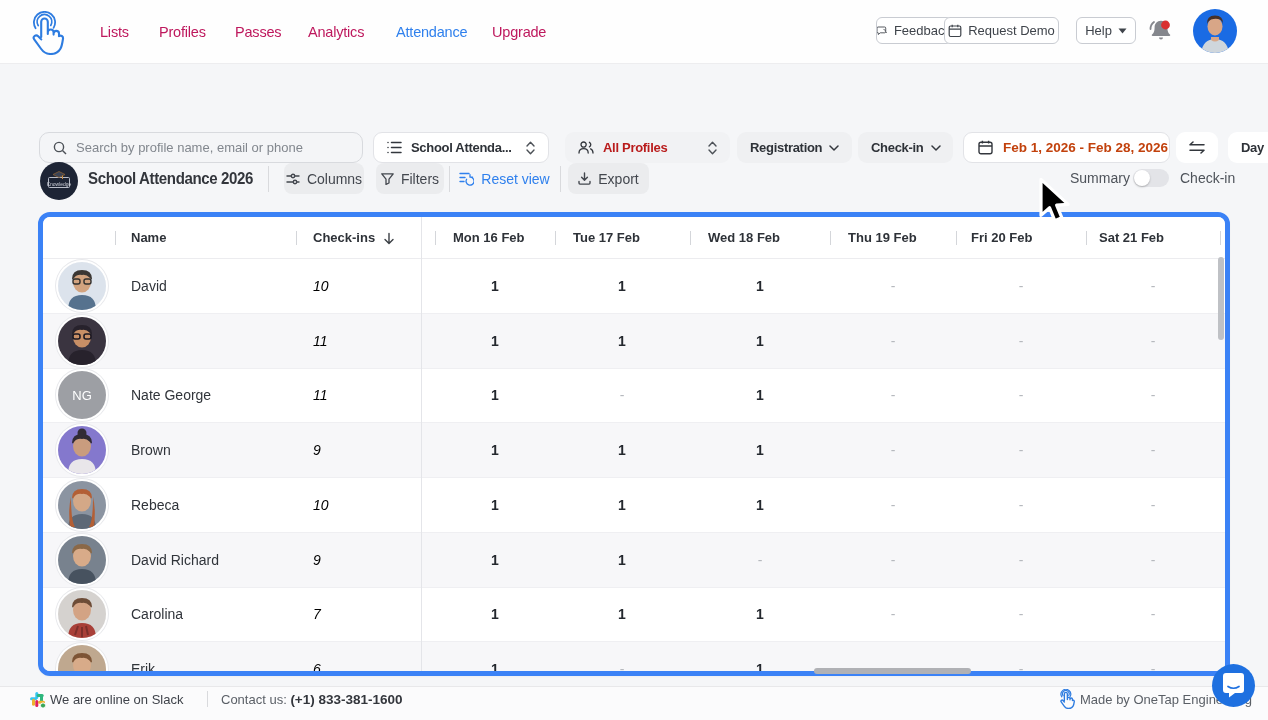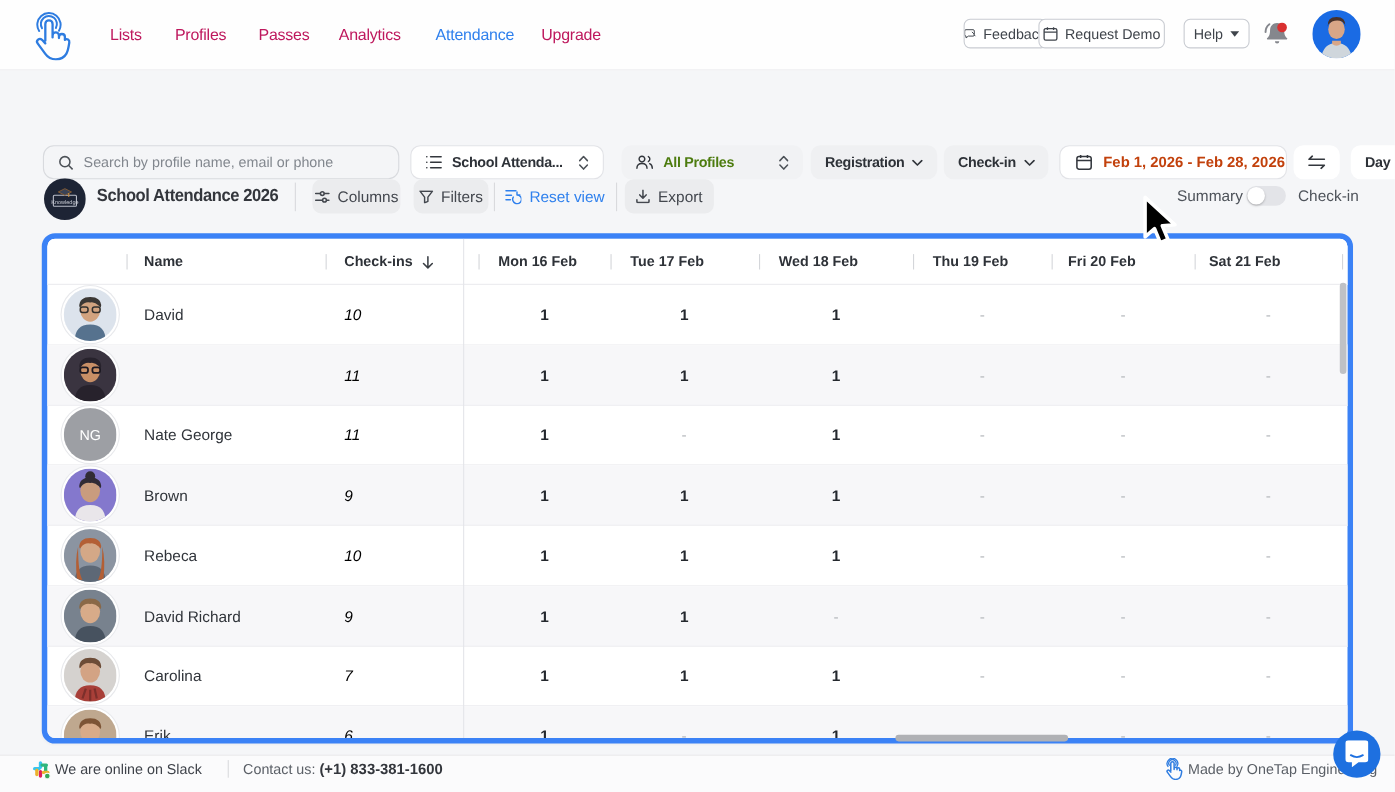--- a/index.html
+++ b/index.html
@@ -108,21 +108,21 @@
   <svg style="position:absolute;right:13px" width="9" height="14" viewBox="0 0 9 14" fill="none" stroke="#4c5157" stroke-width="1.4" stroke-linecap="round" stroke-linejoin="round">
       <path d="M1 5 L4.5 1.3 L8 5 M1 9 L4.5 12.7 L8 9"></path>
     </svg>
 </div>
 <div class="fbox" style="left:565px;width:165px;background:#f1f2f4;">
   <svg style="margin-left:13px" width="16" height="13" viewBox="0 0 16 13" fill="none" stroke="#33373d" stroke-width="1.3">
       <circle cx="5.6" cy="3.6" r="2.6"></circle>
       <path d="M1 12 Q1 7.6 5.6 7.6 Q10.2 7.6 10.2 12" stroke-linecap="round"></path>
       <path d="M11.4 1.3 a2.6 2.6 0 0 1 0 4.6 M12.6 7.8 Q15 8.8 15 12" stroke-linecap="round"></path>
     </svg>
-  <span style="margin-left:9px;font-weight:bold;color:#4d7c0f;font-size:13px;letter-spacing:-0.3px">All Profiles</span>
+  <span style="margin-left:9px;font-weight:bold;color:#b91c1c;font-size:13px;letter-spacing:-0.3px">All Profiles</span>
   <svg style="position:absolute;right:13px" width="9" height="14" viewBox="0 0 9 14" fill="none" stroke="#4c5157" stroke-width="1.4" stroke-linecap="round" stroke-linejoin="round">
       <path d="M1 5 L4.5 1.3 L8 5 M1 9 L4.5 12.7 L8 9"></path>
     </svg>
 </div>
 <div class="fbox" style="left:737px;width:115px;background:#eff0f2;">
   <span style="margin-left:13px;font-weight:bold;color:#2e3238;font-size:13px;letter-spacing:-0.3px">Registration</span>
   <svg style="margin-left:7px" width="10" height="6" viewBox="0 0 10 6" fill="none" stroke="#33373d" stroke-width="1.5" stroke-linecap="round" stroke-linejoin="round">
       <path d="M1 1 L5 5 L9 1"></path>
     </svg>
 </div>

